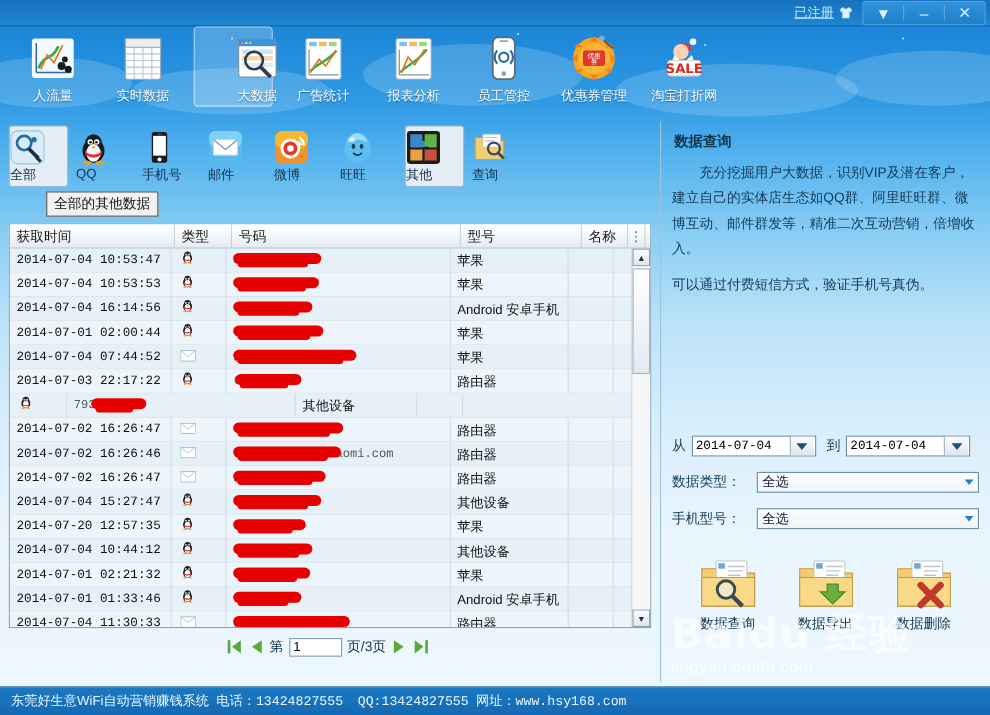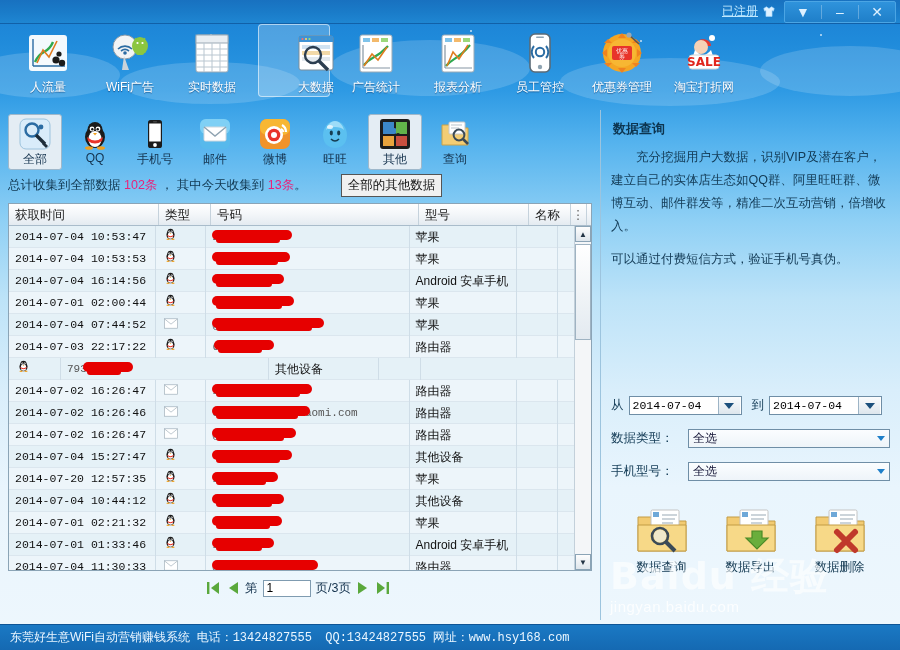--- a/index.html
+++ b/index.html
@@ -57,21 +57,21 @@
     padding-left:44px;
   }
   .nav-ico { width:46px; height:46px; display:block; }
   .nav-label { margin-top:3px; font-size:12px; color:#ffffff; white-space:nowrap;
     text-shadow:0 1px 1px rgba(0,40,90,.55); }
 
   
   #leftpanel { position:absolute; left:0; top:110px; width:596px; height:510px; }
   #typebar { display:flex; align-items:flex-start; padding:4px 0 0 8px; gap:6px; }
   .type-item {
-    width:54px; display:flex; flex-direction:column; align-items:center; cursor:pointer;
+    width:54px; display:flex; flex-direction:column; align-items:flex-start; cursor:pointer;
     padding:3px 0 1px 0; border-radius:3px; border:1px solid transparent;
   }
   .type-item.active { background:#e4edf4; border:1px solid #9fb8cb; }
   .type-ico { width:32px; height:32px; }
   .type-label { font-size:12px; color:#14324d; margin-top:1px; white-space:nowrap;}
 
   #statsrow { display:flex; align-items:center; padding:4px 8px 2px 8px; }
   #stats-text { font-size:12.5px; color:#10364f; }
   #stats-text .num { color:#e8237a; }
   #filter-chip {
@@ -214,35 +214,20 @@
         <path d="M8 36 L8 9 M8 36 L40 36" stroke="#2b6ca3" stroke-width="1.4" fill="none"></path>
         <path d="M10 32 C16 18, 22 26, 28 12" stroke="#2fa84f" stroke-width="2.4" fill="none"></path>
         <path d="M12 33 L18 20 L24 27 L32 11" stroke="#e07b1e" stroke-width="1.6" fill="none"></path>
         <circle cx="31" cy="30" r="3.6" fill="#1b1b1b"></circle>
           <circle cx="37" cy="33" r="3.2" fill="#1b1b1b"></circle>
         <circle cx="34" cy="24" r="2.6" fill="#1b1b1b"></circle>
       </svg>
       <div class="nav-label">人流量</div>
     </div>
 
-    <div class="nav-item">
-      <svg class="nav-ico" viewBox="0 0 46 46">
-        <circle cx="18" cy="17" r="12" fill="#f2f4f6" stroke="#8a9aa8"></circle>
-        <path d="M11 19 A10 10 0 0 1 25 19" stroke="#2b6ca3" stroke-width="1.6" fill="none"></path>
-        <path d="M14 21 A6.5 6.5 0 0 1 22 21" stroke="#2b6ca3" stroke-width="1.6" fill="none"></path>
-        <circle cx="18" cy="23" r="1.8" fill="#2b6ca3"></circle>
-        <path d="M17 26 L15 40 L22 40 Z" fill="#c9d3da"></path>
-        <ellipse cx="33" cy="16" rx="8" ry="9" fill="#8cc63f"></ellipse>
-        <rect x="29" y="16" width="8" height="9" rx="2" fill="#8cc63f"></rect>
-        <circle cx="30.5" cy="13" r="1.1" fill="#fff"></circle>
-          <circle cx="35.5" cy="13" r="1.1" fill="#fff"></circle>
-        <path d="M28 8 L30 11 M38 8 L36 11" stroke="#8cc63f" stroke-width="1.3"></path>
-      </svg>
-      <div class="nav-label">WiFi广告</div>
-    </div>
 
     <div class="nav-item">
       <svg class="nav-ico" viewBox="0 0 46 46">
         <rect x="7" y="5" width="32" height="37" rx="2" fill="#ffffff" stroke="#9aa9b5"></rect>
         <rect x="7" y="5" width="32" height="8" fill="#e9eef2" stroke="#9aa9b5"></rect>
         <g stroke="#b9c6d0" stroke-width="1">
           <path d="M7 19 H39 M7 25 H39 M7 31 H39 M7 37 H39"></path>
           <path d="M15 13 V42 M23 13 V42 M31 13 V42"></path>
         </g>
       </svg>
@@ -437,21 +422,20 @@
           <rect x="10" y="4" width="16" height="12" rx="1" fill="#ffffff" stroke="#c8c8c8"></rect>
           <path d="M12 7 H23 M12 10 H20" stroke="#b9c3cb" stroke-width="1.1"></path>
           <circle cx="20" cy="17" r="5.4" fill="none" stroke="#3b4a57" stroke-width="2"></circle>
           <path d="M24 21 L29 26" stroke="#3b4a57" stroke-width="2.6"></path>
         </svg>
         <div class="type-label">查询</div>
       </div>
     </div>
 
     <div id="statsrow">
-      <div id="stats-text"><span>总计收集到全部数据 </span><span class="num">102条</span><span> ， 其中今天收集到 </span><span class="num">13条</span><span>。</span></div>
       <div id="filter-chip">全部的其他数据</div>
     </div>
 
     <div id="tablewrap">
       <div id="thead">
         <div class="th c-time">获取时间</div>
         <div class="th c-type">类型</div>
         <div class="th c-num">号码</div>
         <div class="th c-model">型号</div>
         <div class="th c-name">名称</div>

